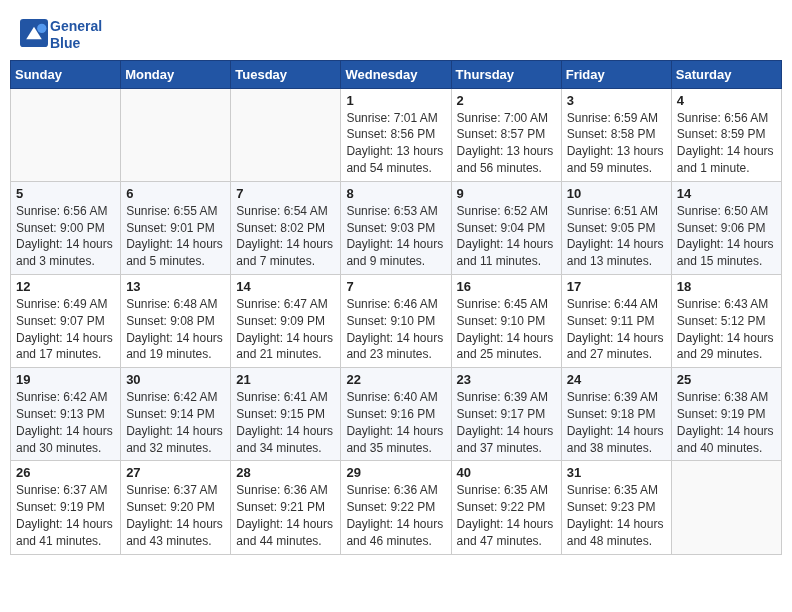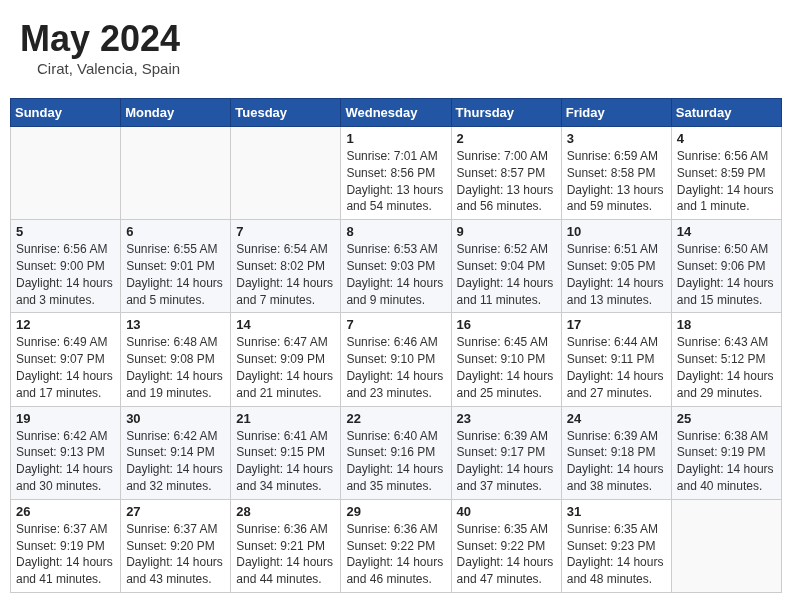--- a/index.html
+++ b/index.html
@@ -35,21 +35,21 @@
       font-weight: bold;
       color: #222;
     }
     .location {
       font-size: 15px;
       color: #444;
     }
     .calendar {
       width: 100%;
       border-collapse: collapse;
-      margin-top: 17px;
+      margin-top: 4px;
     }
     .calendar th {
       background: #2255a4;
       color: #fff;
       font-size: 13px;
       font-weight: bold;
       padding: 6px 4px;
       text-align: left;
       border: 1px solid #1a3f80;
     }
@@ -77,23 +77,30 @@
       line-height: 1.4;
     }
     .empty-cell {
       background: #f9f9f9 !important;
     }
   </style>
 </head>
 <body>
 
 <div class="header-area">
-  <div class="title-area">
-    <div class="month-title">May 2024</div>
-    <div class="location">Cirat, Valencia, Spain</div>
+  <div class="logo">
+    <svg class="logo-icon" viewBox="0 0 36 36">
+      <rect x="0" y="0" width="36" height="36" rx="4" fill="#2255a4"></rect>
+      <polygon points="8,26 18,10 28,26" fill="white"></polygon>
+      <circle cx="28" cy="12" r="6" fill="#5599ee"></circle>
+    </svg>
+    <div>
+      <div style="font-size:14px;font-weight:bold;color:#2255a4;line-height:1.2;">General</div>
+      <div style="font-size:14px;font-weight:bold;color:#2255a4;line-height:1.2;">Blue</div>
+    </div>
   </div>
 </div>
 
 <table class="calendar">
   <thead>
     <tr id="weekday-header">
     <th>Sunday</th>
         <th>Monday</th>
         <th>Tuesday</th>
         <th>Wednesday</th>

